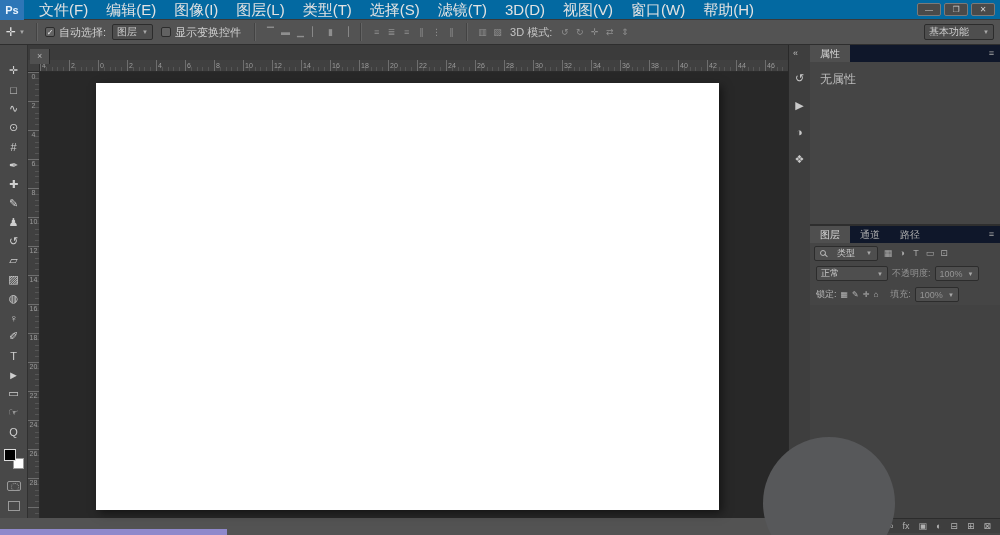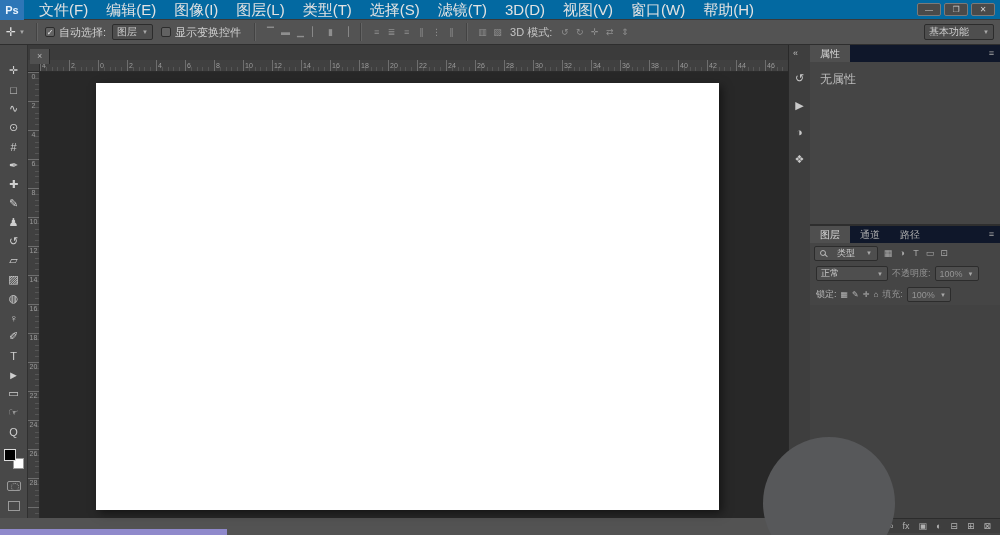--- a/index.html
+++ b/index.html
@@ -422,21 +422,21 @@
       </div>
       <div class="lockrow">
         <span>锁定:</span>
         <span class="lkicons">
 
         <span class="lki">▦</span>
             <span class="lki">✎</span>
             <span class="lki">✛</span>
             <span class="lki">⌂</span>
           </span>
-        <span class="dim" style="">填充:</span>
+        <span class="dim" style="margin-left:8px">填充:</span>
         <span class="dd small dim" style="width:44px">
           <span>100%</span>
           <span class="caret">▼</span>
         </span>
       </div>
       <div class="listrest"></div>
       <div class="pfooter">
         <span style="display:flex;gap:9px">
 
         <span class="fic">∞</span>

